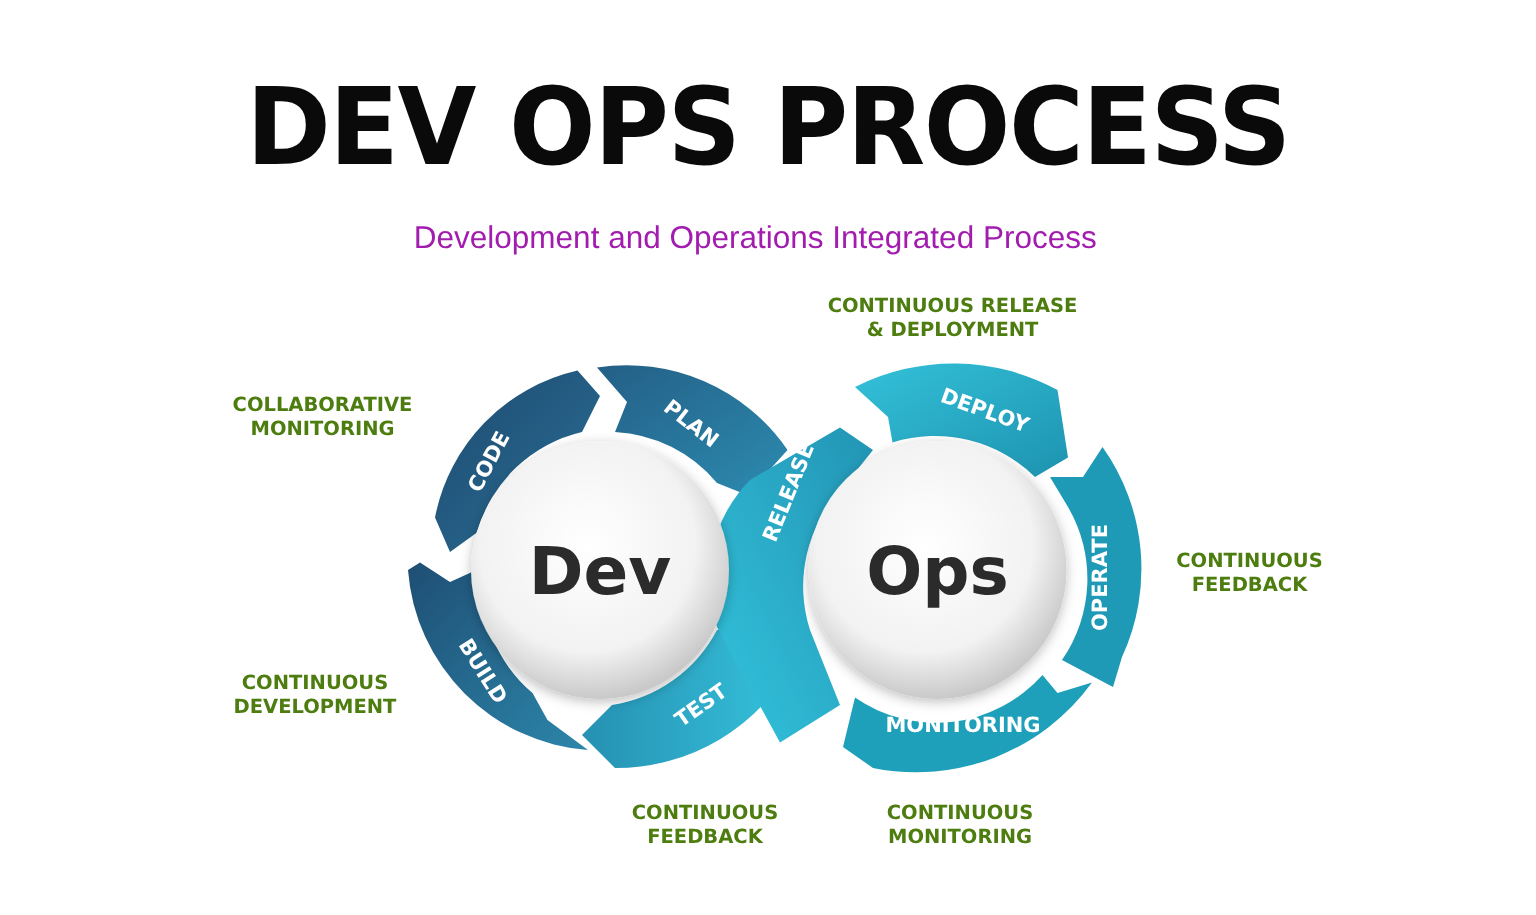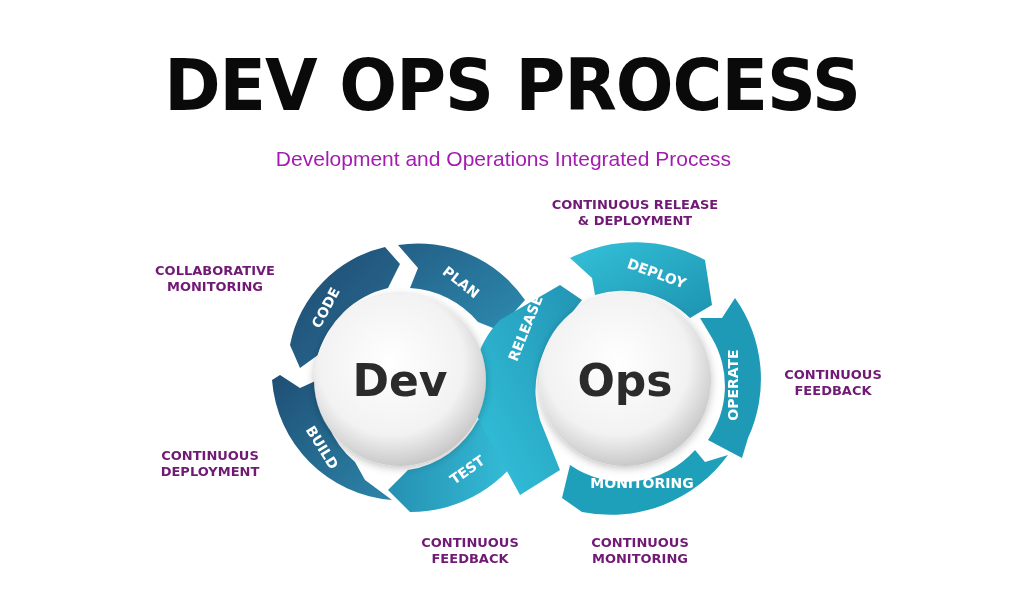--- a/index.html
+++ b/index.html
@@ -17,21 +17,21 @@
     }
     .subtitle {
       position: absolute; left: 0; width: 1007px; top: 128px;
       text-align: center; font-family: "Liberation Sans", sans-serif;
       font-size: 21px; color: #a21caf; line-height: 1; margin-top: 20px;
     }
     svg.diagram { position: absolute; left: 0; top: 0; }
     .lbl {
       position: absolute; text-align: center;
       font-family: "DejaVu Sans", sans-serif; font-weight: 900;
-      font-size: 13px; line-height: 16px; color: #701a75;
+      font-size: 13px; line-height: 16px; color: #4d7c0f;
       white-space: nowrap;
     }
     .lbl span { display: block; }
   </style>
 </head>
 <body>
 
 <div class="title">DEV OPS PROCESS</div>
 <div class="subtitle">Development and Operations Integrated Process</div>
 
@@ -106,21 +106,21 @@
     <text x="625" y="396" text-anchor="middle">Ops</text>
   </g>
 </svg>
 
 <div class="lbl" style="left:140px; top:263px; width:150px;">
   <span>COLLABORATIVE</span>
   <span>MONITORING</span>
 </div>
 <div class="lbl" style="left:140px; top:448px; width:140px;">
   <span>CONTINUOUS</span>
-  <span>DEPLOYMENT</span>
+  <span>DEVELOPMENT</span>
 </div>
 <div class="lbl" style="left:405px; top:535px; width:130px;">
   <span>CONTINUOUS</span>
   <span>FEEDBACK</span>
 </div>
 <div class="lbl" style="left:575px; top:535px; width:130px;">
   <span>CONTINUOUS</span>
   <span>MONITORING</span>
 </div>
 <div class="lbl" style="left:768px; top:367px; width:130px;">

